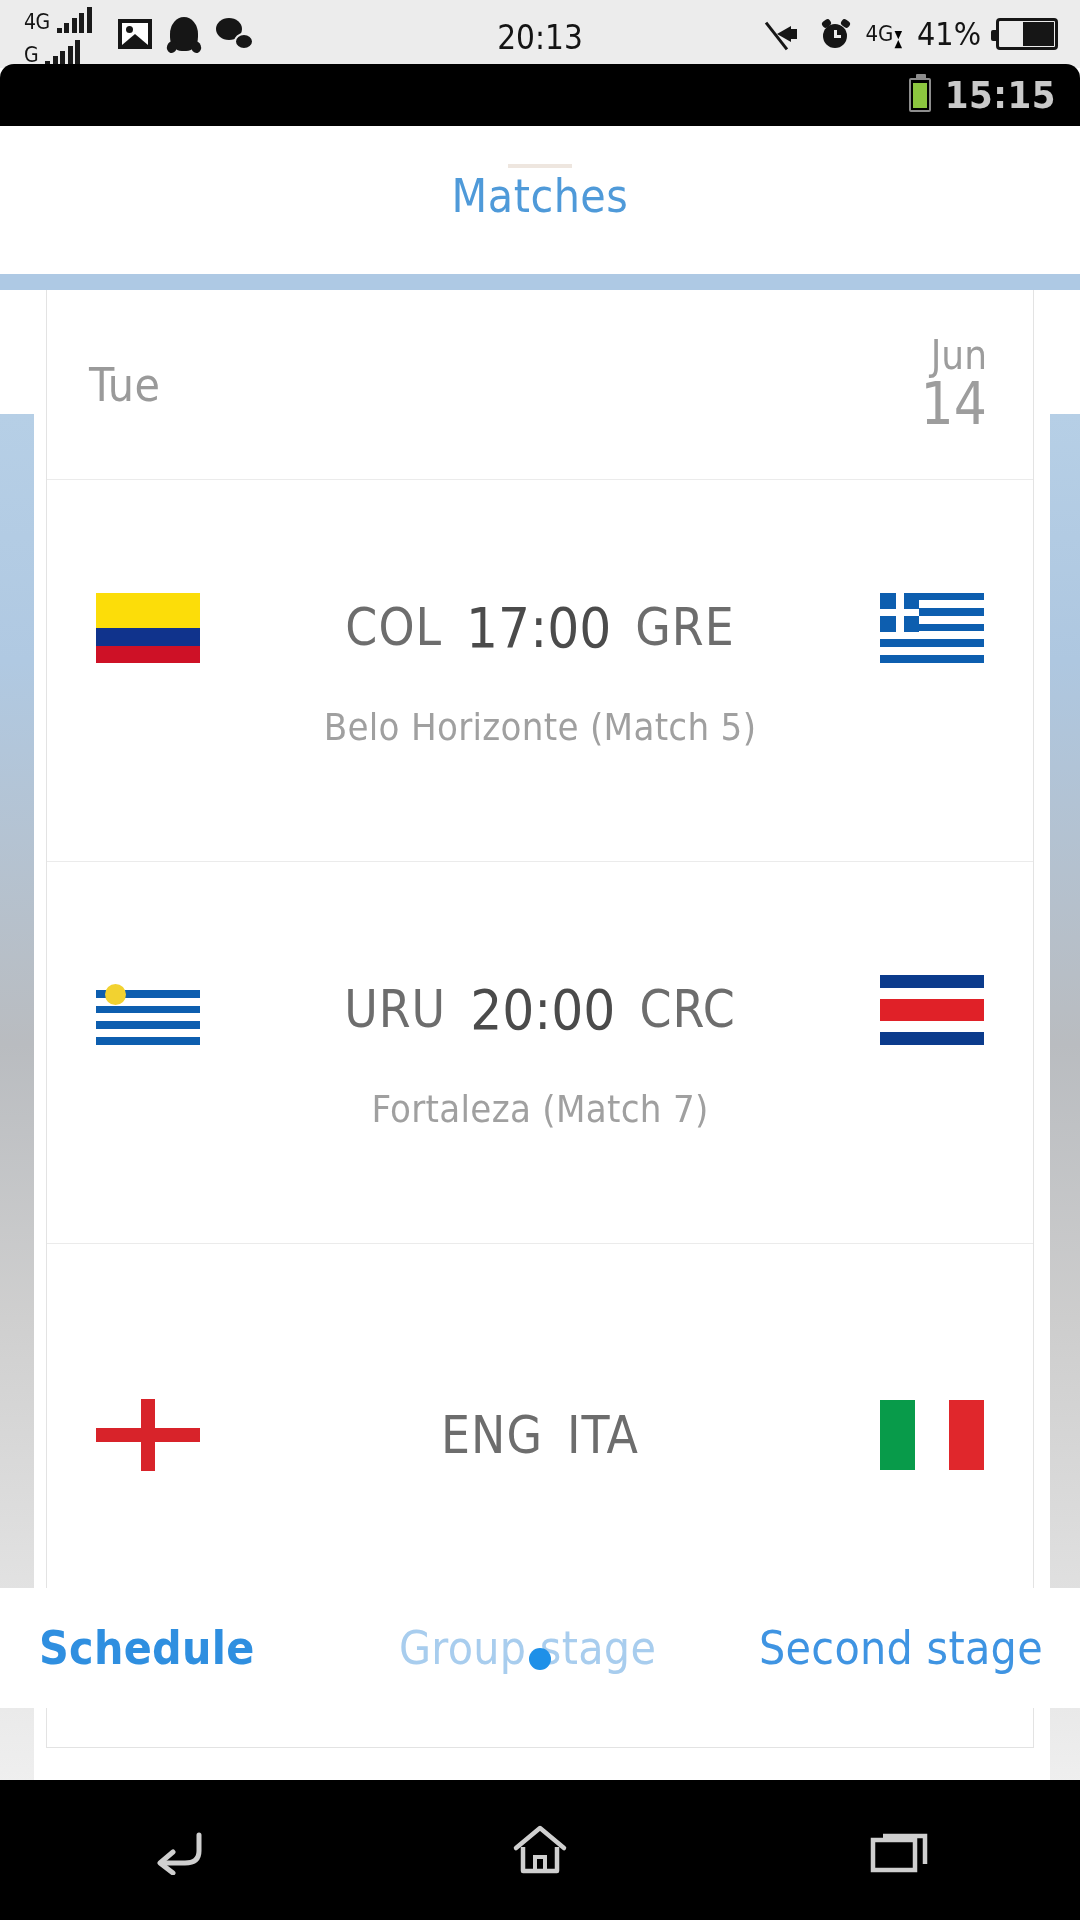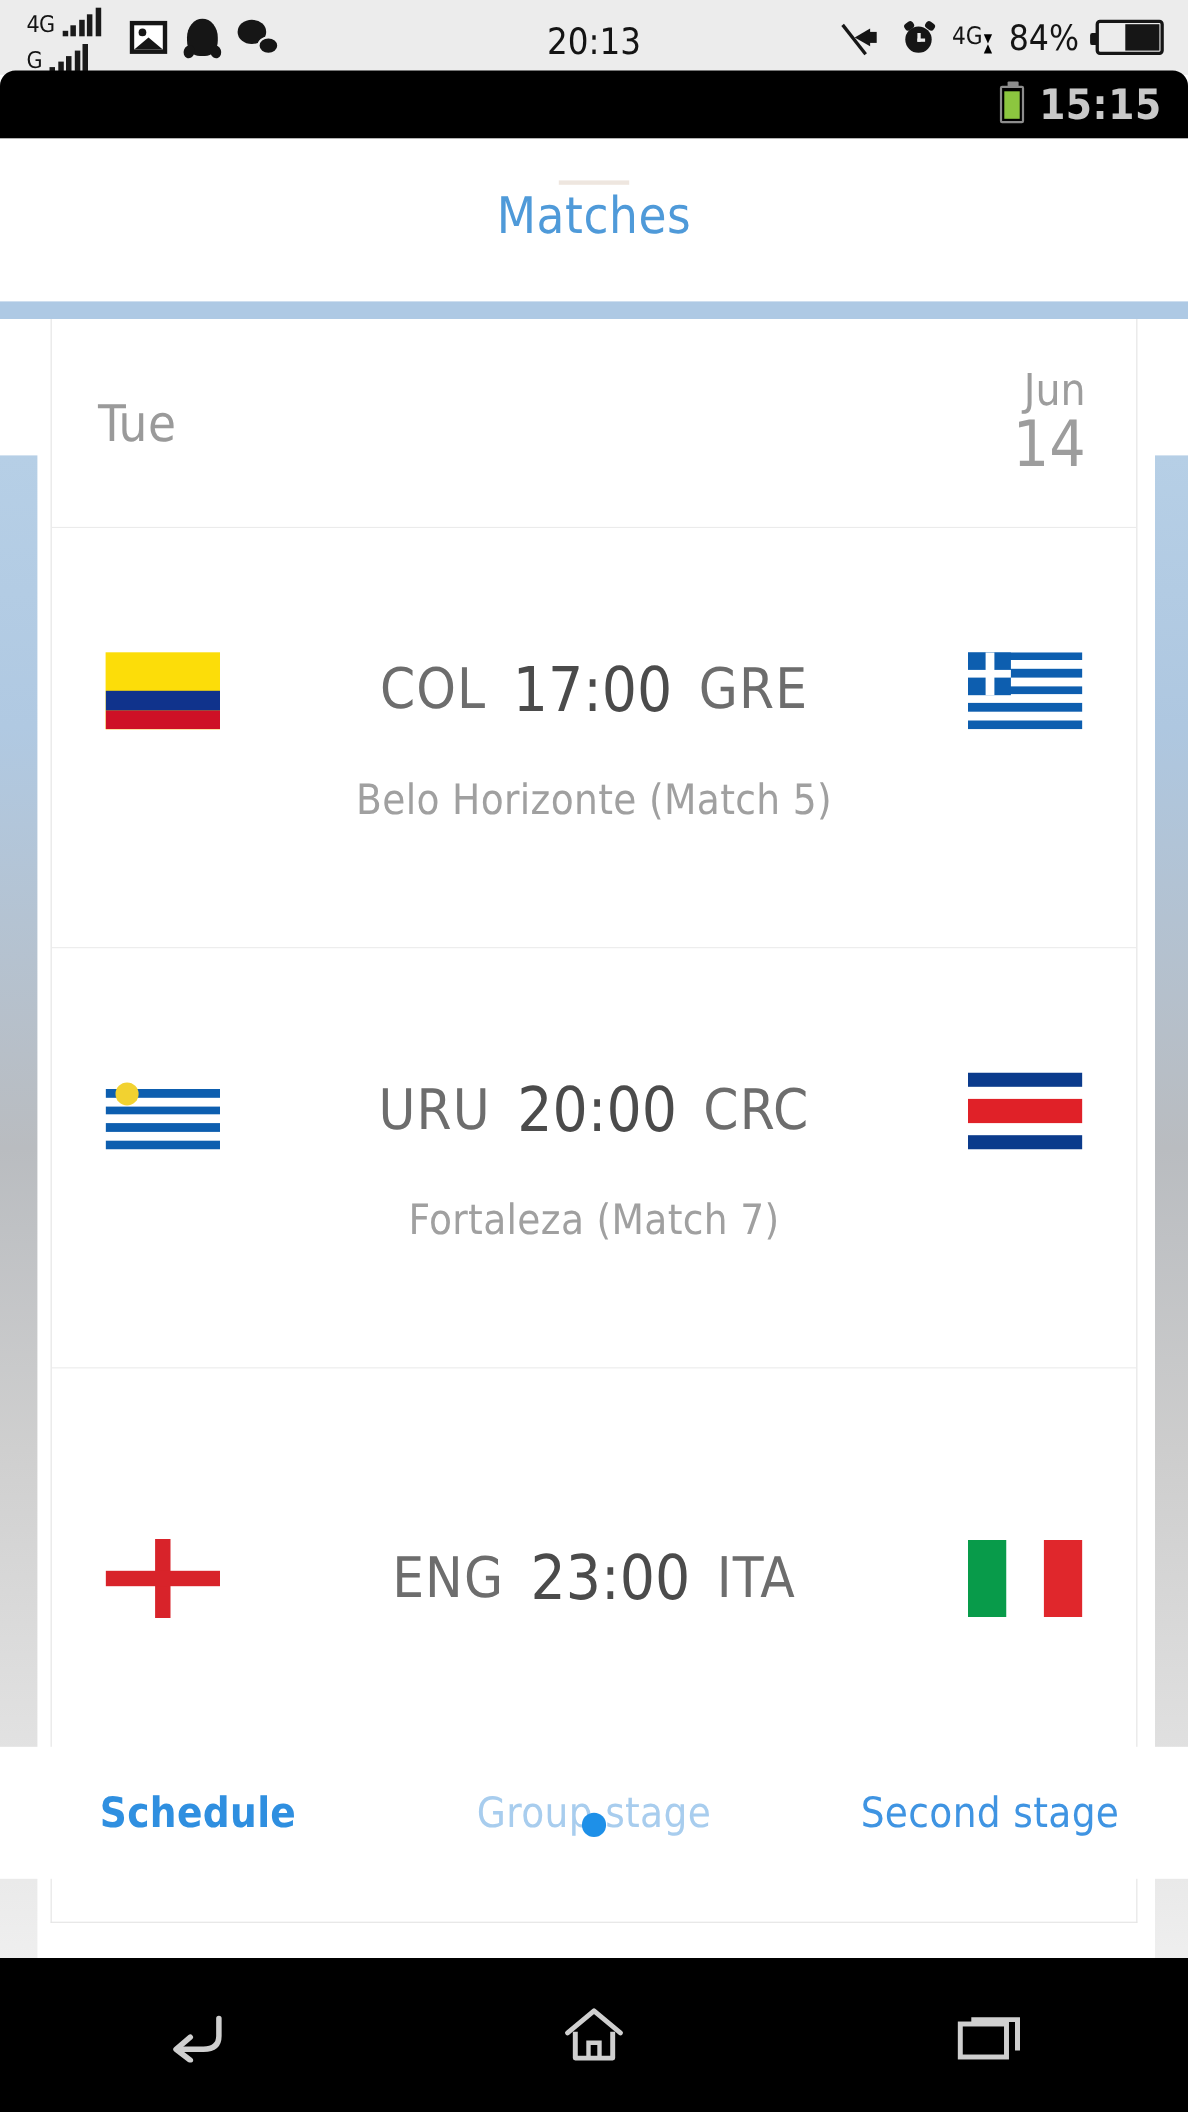--- a/index.html
+++ b/index.html
@@ -132,21 +132,21 @@
   .flag-eng .h{position:absolute;top:50%;transform:translateY(-50%);left:0;right:0;height:14px;background:#d8232a;}
   .flag-ita { width:104px; height:70px; display:flex; }
   .flag-ita span{flex:1;}
   .flag-ita .g{background:#089b4a;}
   .flag-ita .w{background:#ffffff;}
   .flag-ita .r{background:#e0272c;}
 
   
   .tabs { position:absolute; left:0; bottom:72px; width:1080px; height:120px;
           display:flex; align-items:center; background:#fff; }
-  .tab { flex:1; text-align:center; font-size:38px; letter-spacing:.3px; }
+  .tab { flex:1; text-align:left; font-size:46px; letter-spacing:.3px;padding-left:39px; }
   .tab.active { color:#2f8fe0; font-weight:700; }
   .tab.dim { color:#a8cdee; }
   .tab.normal { color:#3f94e2; }
   .dot { position:absolute; left:50%; transform:translateX(-50%); bottom:38px;
          width:22px; height:22px; border-radius:50%; background:#1e90e8; }
 
   
   .navbar { position:absolute; bottom:0; left:0; width:1080px; height:140px; background:#000;
             display:flex; align-items:center; justify-content:space-around; }
   .nav-ic { color:#cfcfcf; }
@@ -205,21 +205,21 @@
           <span class="hand"></span>
           <span class="hand2"></span>
         </span>
       <span class="ic-4gdata">
         <span class="lbl">4G</span>
         <span class="arrows">
             <span>▼</span>
             <span>▲</span>
           </span>
       </span>
-      <span class="batt-pct">84%</span>
+      <span class="batt-pct">41%</span>
       <span class="ic-batt">
           <span class="fill"></span>
         </span>
     </div>
   </div>
 
   <div class="appbar">
     <span class="mini-batt">
         <span class="f"></span>
       </span>
@@ -307,21 +307,20 @@
         <div class="match">
           <div class="match-main">
             <span class="flagbox">
               <span class="flag flag-eng">
                   <span class="v"></span>
                   <span class="h"></span>
                 </span>
             </span>
             <span class="center-line">
               <span class="team-code">ENG</span>
-              <span class="kickoff">23:00</span>
               <span class="team-code">ITA</span>
             </span>
             <span class="flagbox">
               <span class="flag flag-ita">
                 <span class="g"></span>
                   <span class="w"></span>
                   <span class="r"></span>
               </span>
             </span>
           </div>

